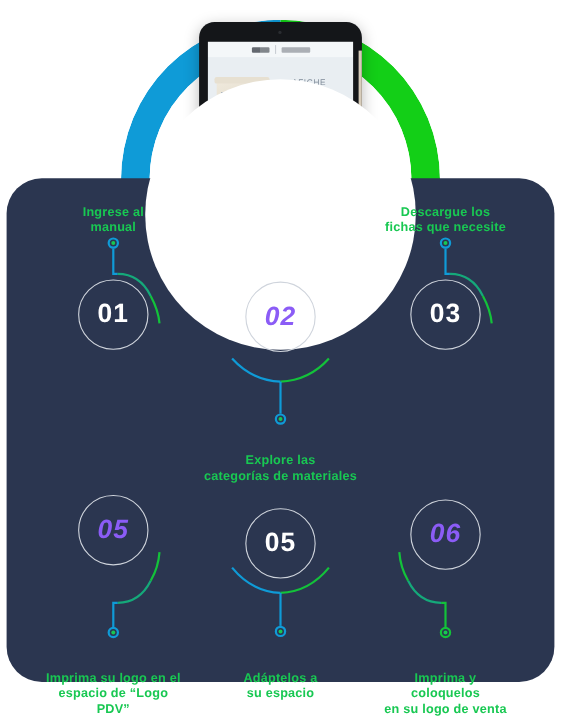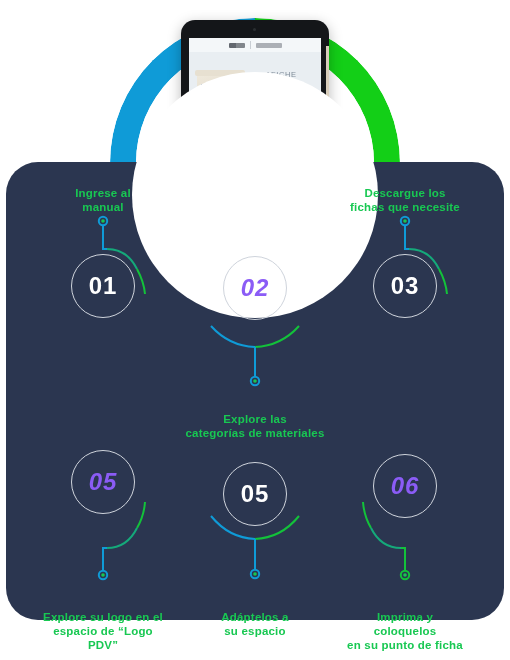--- a/index.html
+++ b/index.html
@@ -443,21 +443,21 @@
     <div class="circle" style="top:0;">
       <span class="num green">05</span>
     </div>
     <svg class="connector" width="160" height="130" style="top:52px;">
       <path d="M122 0 Q121 14 114 26" fill="none" stroke="#13c23a" stroke-width="2"></path>
       <path d="M114 26 Q104 46 84 46" fill="none" stroke="#15a97a" stroke-width="2"></path>
       <path d="M84 46 L80 46 L80 68" fill="none" stroke="#0f9bd7" stroke-width="2"></path>
       <circle cx="80" cy="73" r="4.2" fill="none" stroke="#0f9bd7" stroke-width="2"></circle>
       <circle cx="80" cy="73" r="1.8" fill="#18c852"></circle>
     </svg>
-    <div class="label" style="top:160px;">Explore su logo en el
+    <div class="label" style="top:160px;">Imprima su logo en el
 espacio de “Logo
 PDV”</div>
   </div>
 
   <div class="step" id="step5">
     <div class="circle" style="top:12px;">
       <span class="num white">05</span>
     </div>
     <svg class="connector" width="160" height="130" style="top:56px;">
       <path d="M36 10 Q54 32 80 33" fill="none" stroke="#0f9bd7" stroke-width="2"></path>
@@ -476,16 +476,16 @@
     </div>
     <svg class="connector" width="160" height="130" style="top:52px;">
       <path d="M38 0 Q39 14 46 26" fill="none" stroke="#13c23a" stroke-width="2"></path>
       <path d="M46 26 Q56 46 76 46" fill="none" stroke="#15a97a" stroke-width="2"></path>
       <path d="M76 46 L80 46 L80 68" fill="none" stroke="#13c23a" stroke-width="2"></path>
       <circle cx="80" cy="73" r="4.2" fill="none" stroke="#13c23a" stroke-width="2"></circle>
       <circle cx="80" cy="73" r="1.8" fill="#18c852"></circle>
     </svg>
     <div class="label" style="top:160px;">Imprima y
 coloquelos
-en su punto de ficha</div>
+en su logo de venta</div>
   </div>
 
 </div>
 
 </body></html>

